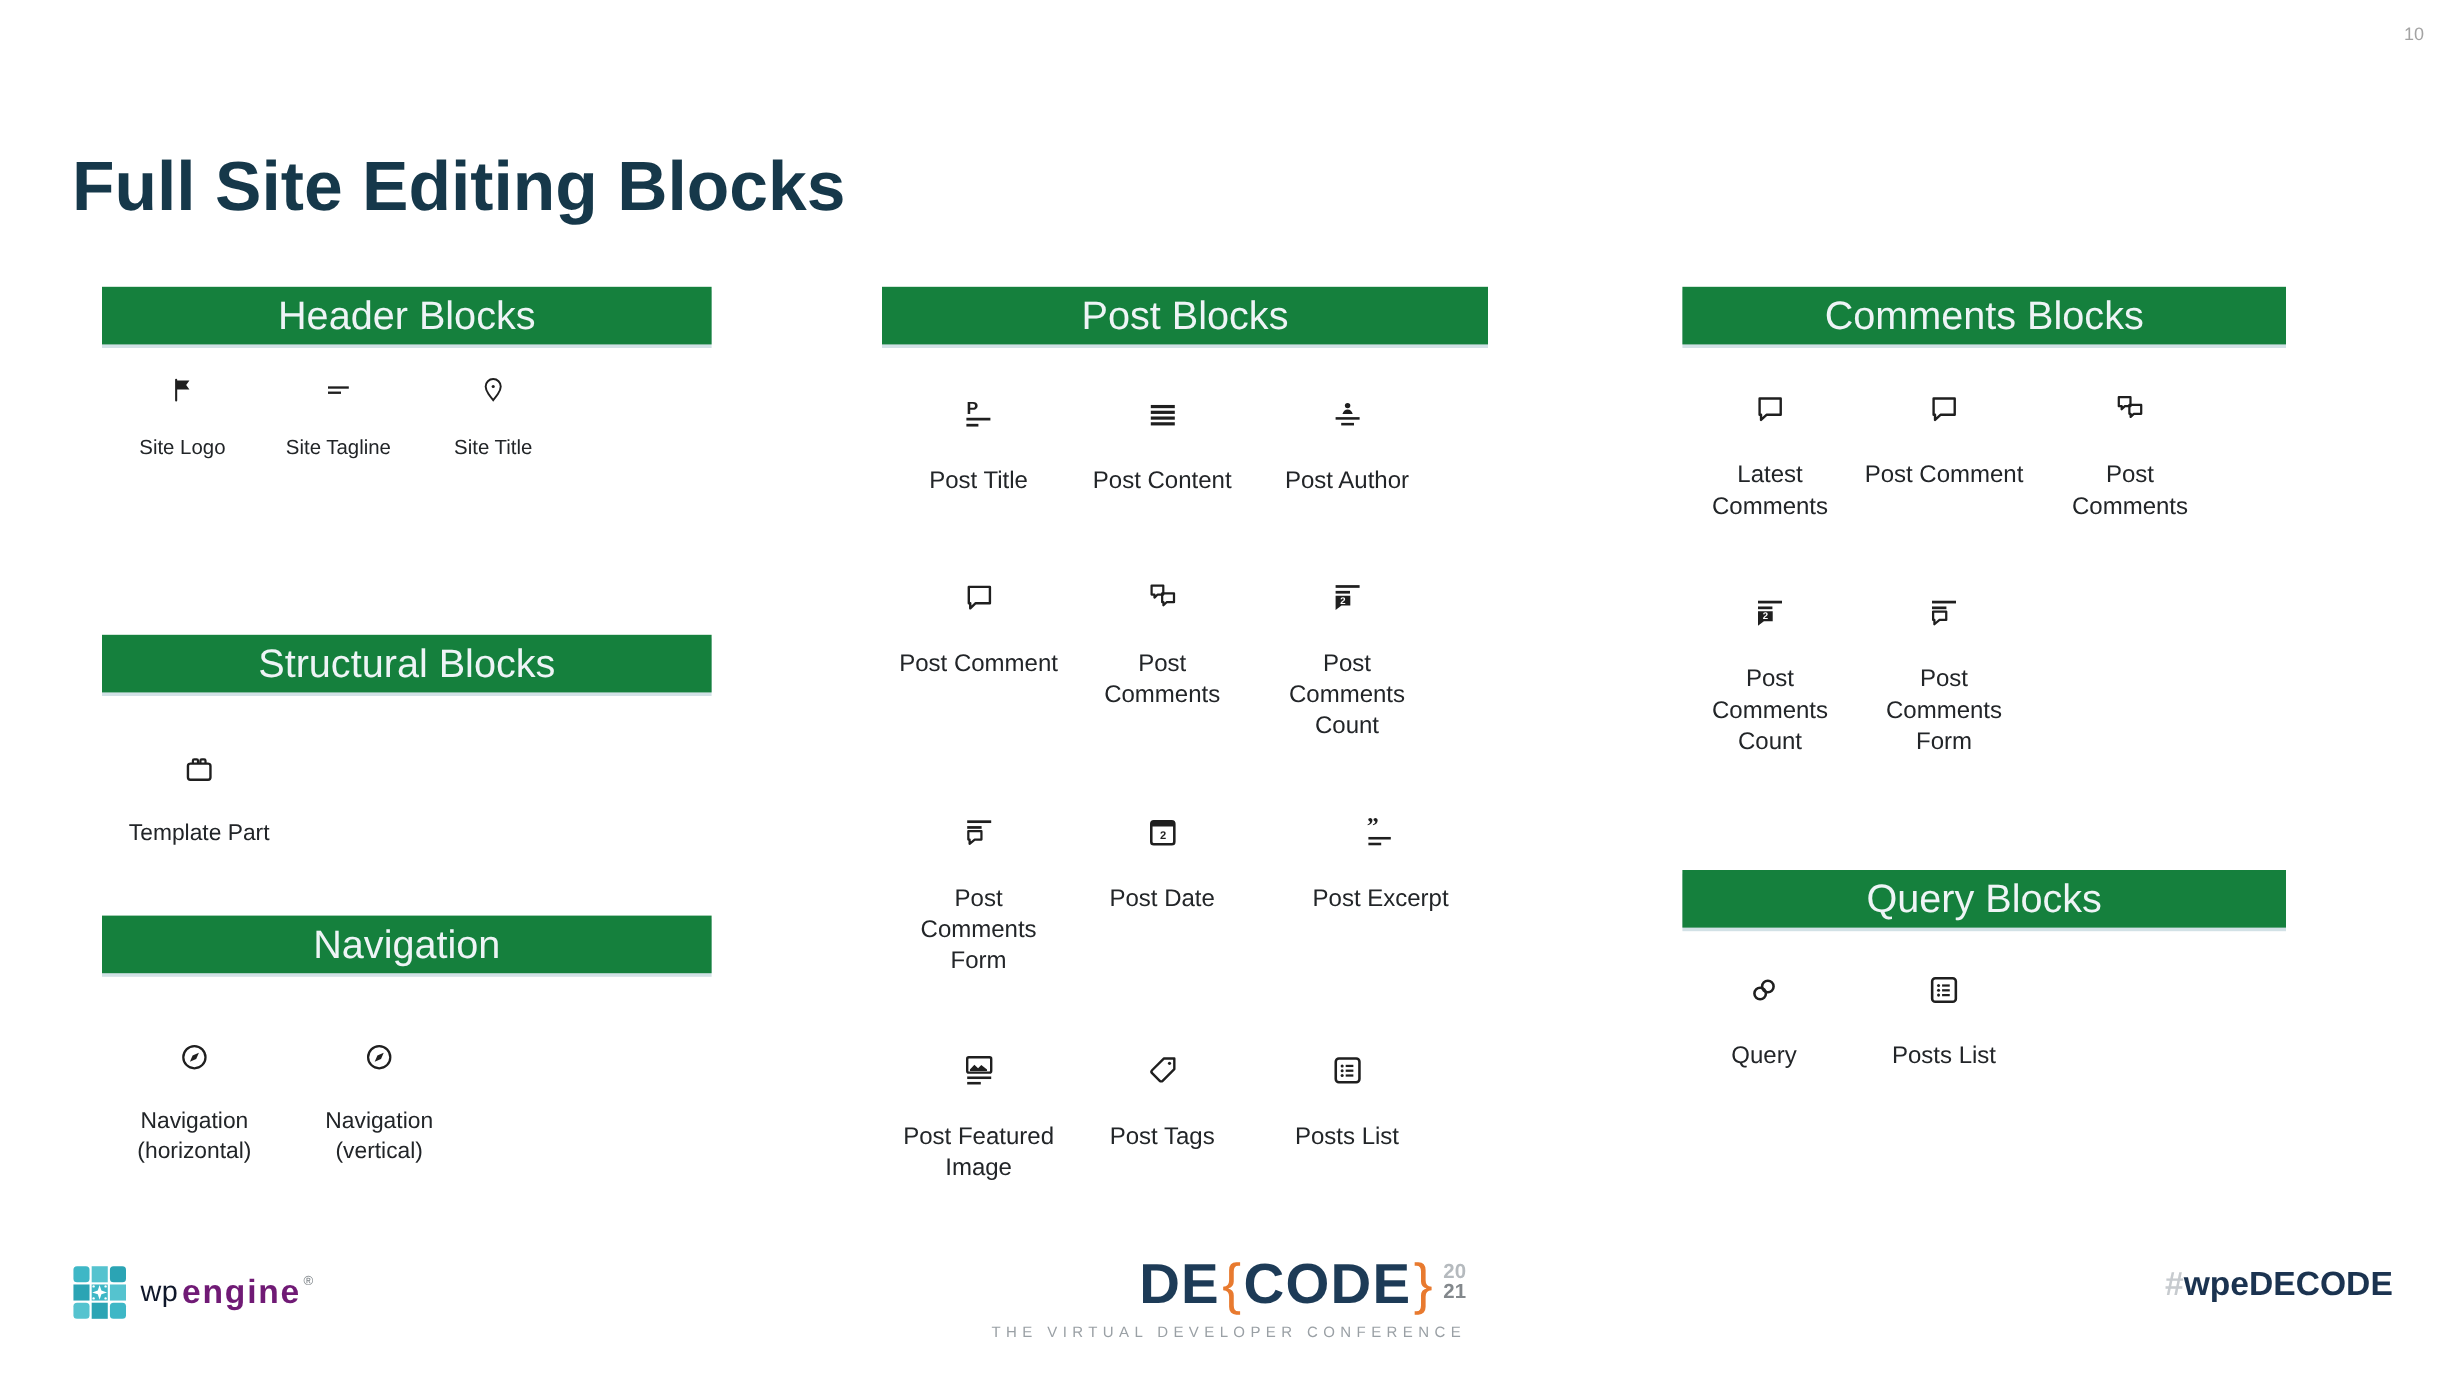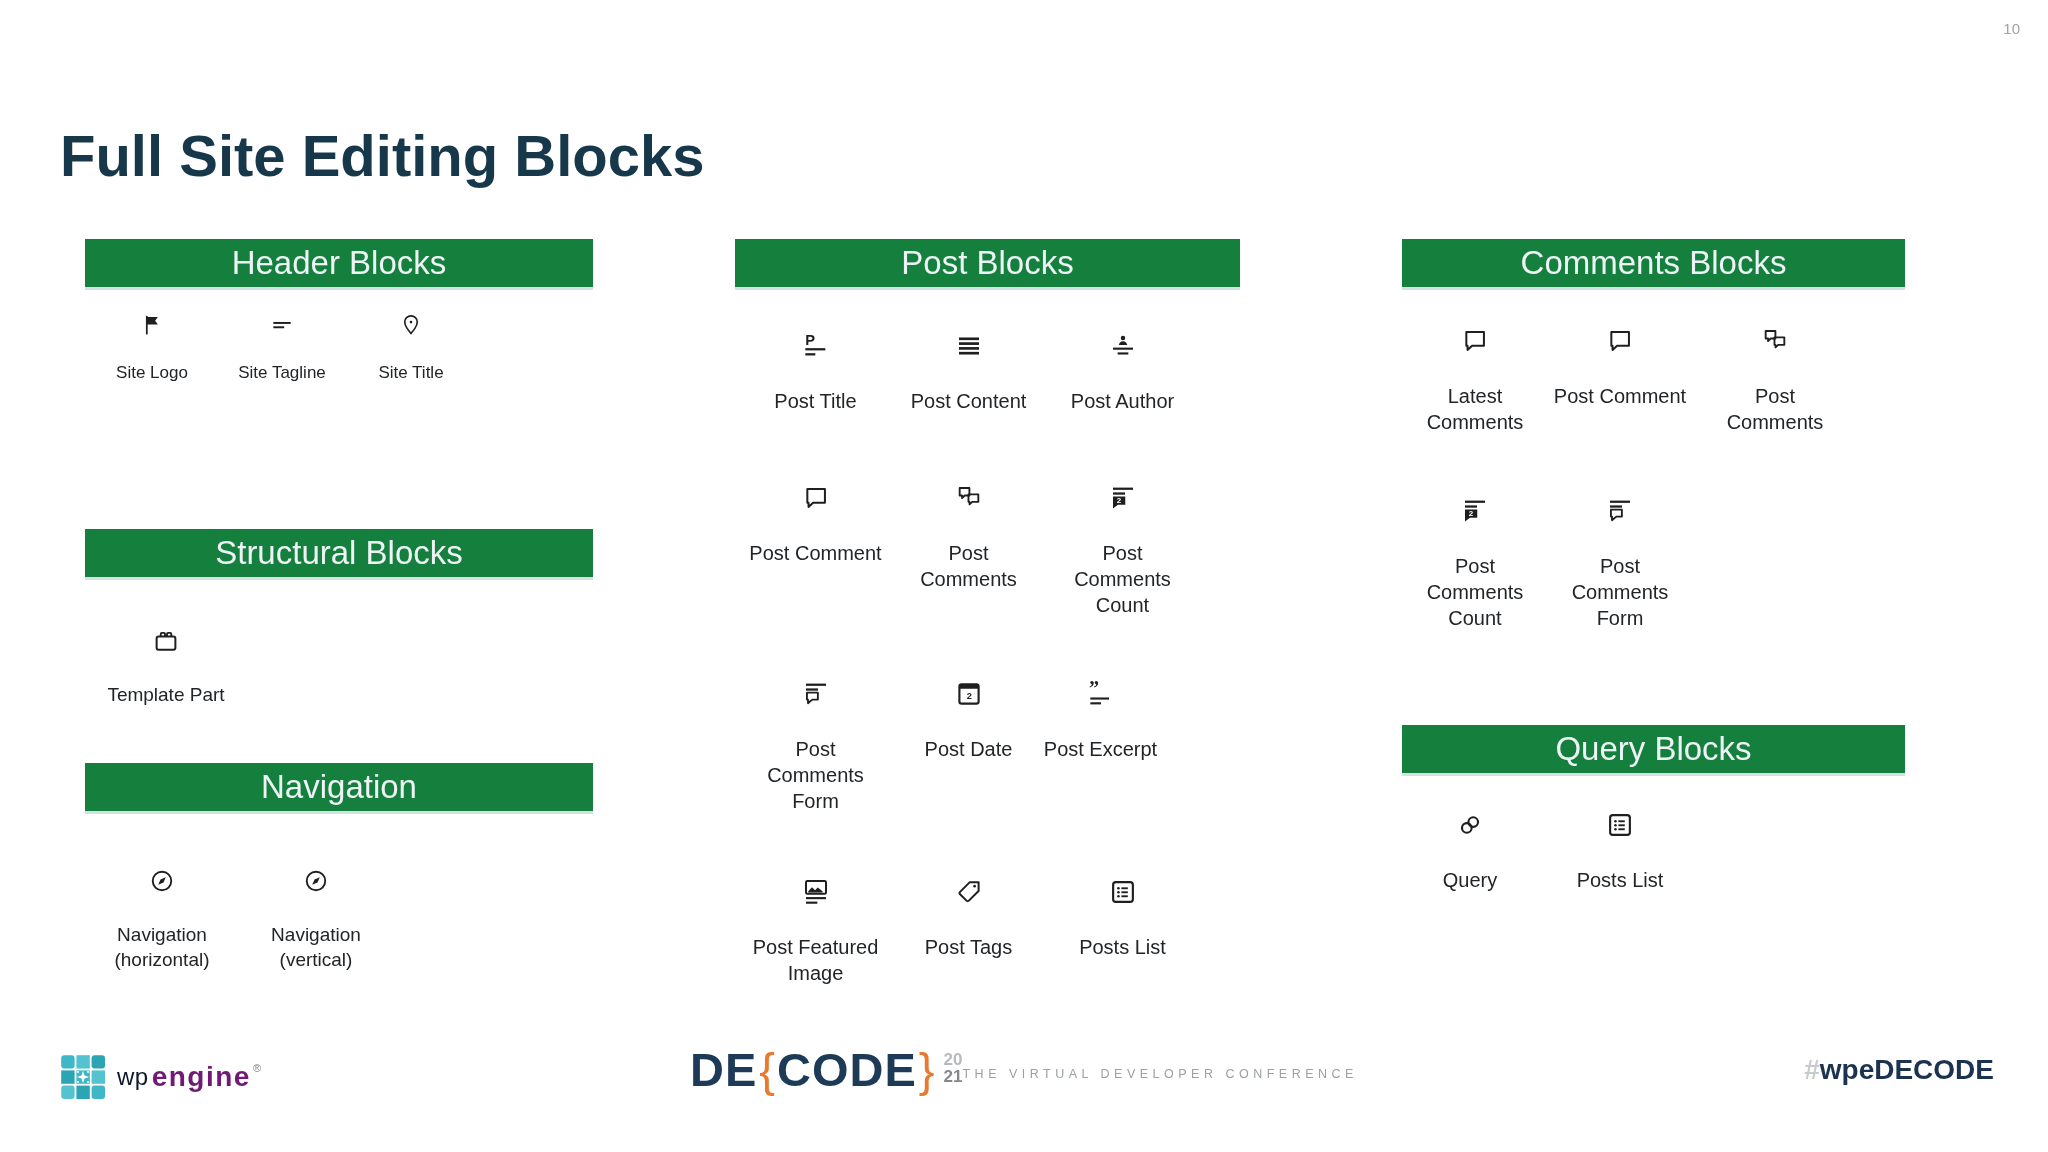--- a/index.html
+++ b/index.html
@@ -26,21 +26,21 @@
   .lbl-s{font-size:17px;line-height:22px;}
   .lbl-m{font-size:19px;line-height:25px;}
   .lbl-l{font-size:20px;line-height:26px;}
   
   .f-wpe{position:absolute;left:60px;top:1054px;display:flex;align-items:center;}
   .f-wpe .mark{width:46px;height:46px;margin-right:11px;}
   .wpe-wp{font-size:24px;font-weight:400;color:#0f172a;letter-spacing:.5px;}
   .wpe-engine{font-size:28px;font-weight:700;color:#701a75;letter-spacing:1.5px;margin-left:3px;}
   .wpe-reg{font-size:11px;color:#7a8085;vertical-align:super;margin-left:2px;position:relative;top:-9px;}
   .f-decode{position:absolute;left:50%;top:1044px;transform:translateX(-50%);
-    display:flex;flex-direction:row;align-items:center;}
+    display:flex;flex-direction:column;align-items:flex-end;}
   .decode-line{display:flex;align-items:flex-start;line-height:52px;}
   .d-navy{font-size:47px;font-weight:700;color:#1d3b57;letter-spacing:1px;}
   .d-orange{font-size:47px;font-weight:400;color:#e87a2f;padding:0 2px;}
   .d-year{display:flex;flex-direction:column;margin-left:7px;padding-top:7px;
     font-size:17px;line-height:17px;font-weight:700;}
   .y20{color:#b5babe;}
   .y21{color:#83888c;}
   .decode-tag{margin-top:7px;font-size:12.5px;letter-spacing:4.5px;color:#9aa0a5;}
   .f-hash{position:absolute;right:54px;top:1054px;font-size:28px;font-weight:700;}
   .h-hash{color:#c7cbcf;}
@@ -268,21 +268,21 @@
   <div class="lbl lbl-l">Post
 Comments
 Form</div>
 </div>
 <div class="item" style="left:892px;top:678px;width:153px;">
   <svg class="ic ic32">
       <use href="#i-date"></use>
     </svg>
   <div class="lbl lbl-l">Post Date</div>
 </div>
-<div class="item" style="left:1024px;top:678px;width:153px;">
+<div class="item" style="left:1074px;top:678px;width:153px;">
   <svg class="ic ic32">
       <use href="#i-excerpt"></use>
     </svg>
   <div class="lbl lbl-l">Post Excerpt</div>
 </div>
 
 <div class="item" style="left:739px;top:876px;width:153px;">
   <svg class="ic ic32">
       <use href="#i-featured"></use>
     </svg>

